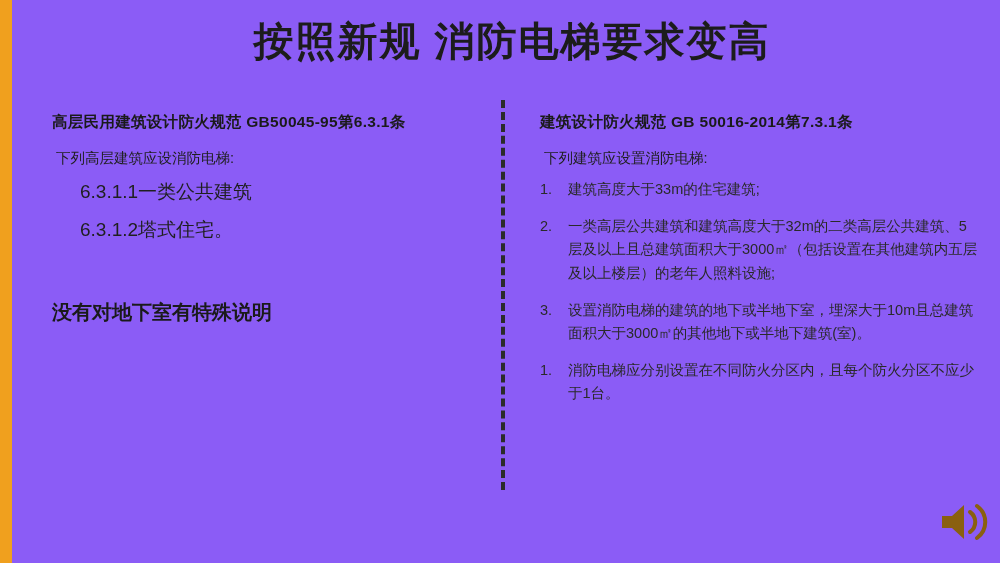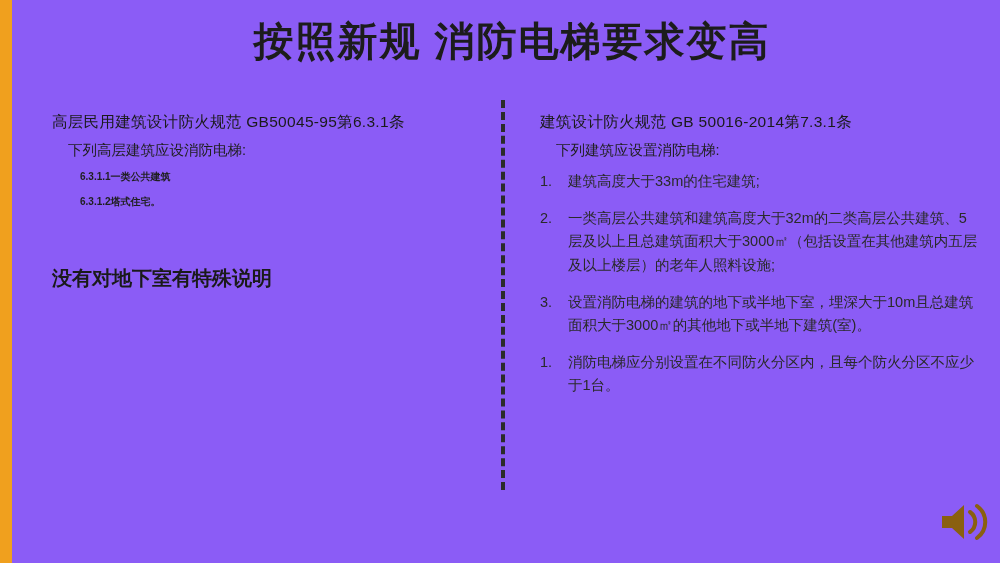--- a/index.html
+++ b/index.html
@@ -48,42 +48,41 @@
   .col-left {
     left: 40px;
     width: 430px;
   }
   .col-right {
     left: 528px;
     width: 440px;
   }
   .heading {
     font-size: 15.5px;
-    font-weight: normal;
+    font-weight: bold;
     color: #1a1a1a;
-    margin: 0 0 8px 0;
+    margin: 0 0 16px 0;
     letter-spacing: 0.3px;
   }
   .lead {
     font-size: 14.5px;
     color: #1f1f1f;
-    margin: 0 0 10px 16px;
+    margin: 0 0 10px 4px;
   }
   .item-list {
     margin: 0;
     padding: 0;
     list-style: none;
   }
   .item {
-    font-size: 10px;
+    font-size: 19px;
     color: #1f1f1f;
     margin: 0 0 10px 0;
     padding-left: 28px;
     line-height: 1.45;
-    font-weight: bold;
   }
   .note {
     font-size: 20px;
     font-weight: bold;
     color: #1a1a1a;
     margin-top: 56px;
   }
   
   .num-list {
     margin: 0;

